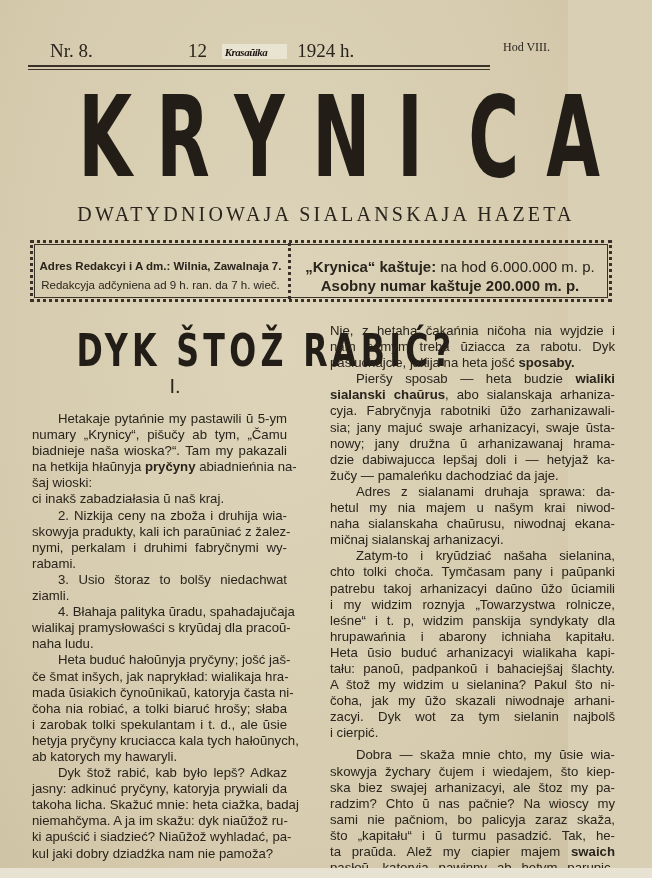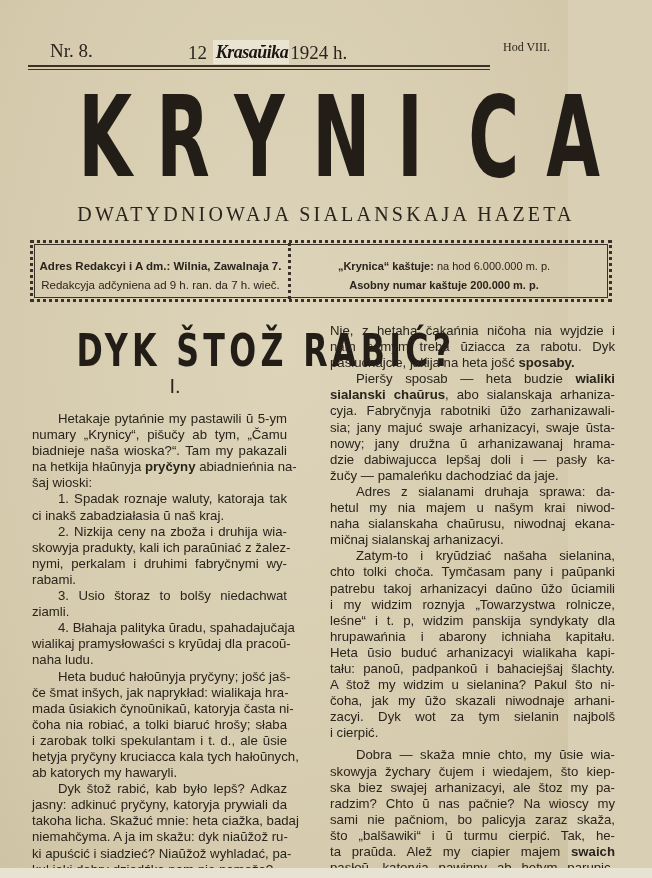--- a/index.html
+++ b/index.html
@@ -20,23 +20,23 @@
   }
   
   .header-row {
     position: absolute; left: 30px; top: 40px; width: 460px; height: 24px;
     font-family: "Liberation Serif", serif; font-size: 19px; color: #2a241c;
   }
   .issue-no { position: absolute; left: 20px; top: 0; }
   .date { position: absolute; left: 158px; top: 0; white-space: nowrap; }
   .date .day { }
   .date .month-stamp {
-    display: inline-block; background: #e9e4d2; padding: 2px 1px 1px 3px;
+    display: inline-block; background: #e9e4d2; padding: 2px 20px 1px 3px;
     font-family: "Liberation Serif", serif; font-style: italic; font-weight: bold;
-    font-size: 18px; color: #1a1612; letter-spacing: -0.5px; margin: 0 1px;
+    font-size: 11px; color: #1a1612; letter-spacing: -0.5px; margin: 0 10px;
     vertical-align: 1px;
   }
   .volume { position: absolute; left: 503px; top: 40px; font-family: "Liberation Serif", serif; font-size: 12px; text-align: center; }
   .rule-double {
     position: absolute; left: 28px; top: 65px; width: 460px; height: 0;
     border-top: 2px solid #3a3228; border-bottom: 1px solid #3a3228; padding-top: 2px;
     width: 462px;
   }
   
   .masthead {
@@ -61,21 +61,21 @@
     border: 3px dotted #3a3228; box-sizing: border-box;
   }
   .info-box::before {
     content: ""; position: absolute; left: 1px; right: 1px; top: 1px; bottom: 1px;
     border: 1px solid #3a3228;
   }
   .info-divider {
     position: absolute; left: 255px; top: 0; bottom: 0; width: 0; border-left: 3px dotted #3a3228;
   }
   .info-left { position: absolute; left: 0; top: 14px; width: 255px; text-align: center; font-size: 11.5px; }
-  .info-right { position: absolute; left: 252px; top: 14px; width: 318px; text-align: center; font-size: 11px; }
+  .info-right { position: absolute; left: 258px; top: 14px; width: 318px; text-align: center; font-size: 15px; }
   .info-line { line-height: 19px; white-space: nowrap; }
   .b { font-weight: bold; }
   
   .article-title {
     position: absolute; left: 40px; top: 323px; width: 260px; height: 55px;
     text-align: center; white-space: nowrap;
     font-family: "DejaVu Sans", sans-serif; font-weight: bold; font-size: 44px;
     line-height: 55px; color: #221d17; letter-spacing: 6px;
     transform: scaleX(0.72); transform-origin: center;
   }
@@ -135,21 +135,20 @@
 
   <div class="article-title">DYK ŠTOŽ RABIĆ?</div>
   <div class="section-num">I.</div>
 
   <div class="col col-left" id="colLeft">
       <span class="ln ind">Hetakaje pytańnie my pastawili ŭ 5-ym</span>
       <span class="ln">numary „Krynicy“, pišučy ab tym, „Čamu</span>
       <span class="ln">biadnieje naša wioska?“. Tam my pakazali</span>
       <span class="ln"><span>na hetkija hłaŭnyja </span><span class="b">pryčyny</span><span> abiadnieńnia na-</span></span>
       <span class="ln last">šaj wioski:</span>
-      <span class="ln ind">1. Spadak roznaje waluty, katoraja tak</span>
       <span class="ln last">ci inakš zabadziałasia ŭ naš kraj.</span>
       <span class="ln ind">2. Nizkija ceny na zboža i druhija wia-</span>
       <span class="ln">skowyja pradukty, kali ich paraŭniać z žalez-</span>
       <span class="ln">nymi, perkalam i druhimi fabryčnymi wy-</span>
       <span class="ln last">rabami.</span>
       <span class="ln ind">3. Usio štoraz to bolšy niedachwat</span>
       <span class="ln last">ziamli.</span>
       <span class="ln ind">4. Błahaja palityka ŭradu, spahadajučaja</span>
       <span class="ln">wialikaj pramysłowaści s kryŭdaj dla pracoŭ-</span>
       <span class="ln last">naha ludu.</span>
@@ -169,21 +168,21 @@
     </div>
   <div class="col col-right" id="colRight">
       <span class="ln">Nie, z hetaha čakańnia ničoha nia wyjdzie i</span>
       <span class="ln">nam samym treba ŭziacca za rabotu. Dyk</span>
       <span class="ln last"><span>pasłuchajcie, jakija na heta jošć </span><span class="b">sposaby.</span><span></span></span>
       <span class="ln ind"><span>Pieršy sposab — heta budzie </span><span class="b">wialiki</span><span></span></span>
       <span class="ln"><span></span><span class="b">sialanski chaŭrus</span><span>, abo sialanskaja arhaniza-</span></span>
       <span class="ln">cyja. Fabryčnyja rabotniki ŭžo zarhanizawali-</span>
       <span class="ln">sia; jany majuć swaje arhanizacyi, swaje ŭsta-</span>
       <span class="ln">nowy; jany družna ŭ arhanizawanaj hrama-</span>
-      <span class="ln">dzie dabiwajucca lepšaj doli i — pasły ka-</span>
+      <span class="ln">dzie dabiwajucca lepšaj doli i — hetyjaž ka-</span>
       <span class="ln last">žučy — pamaleńku dachodziać da jaje.</span>
       <span class="ln ind">Adres z sialanami druhaja sprawa: da-</span>
       <span class="ln">hetul my nia majem u našym krai niwod-</span>
       <span class="ln">naha sialanskaha chaŭrusu, niwodnaj ekana-</span>
       <span class="ln last">mičnaj sialanskaj arhanizacyi.</span>
       <span class="ln ind">Zatym-to i kryŭdziać našaha sielanina,</span>
       <span class="ln">chto tolki choča. Tymčasam pany i paŭpanki</span>
       <span class="ln">patrebu takoj arhanizacyi daŭno ŭžo ŭciamili</span>
       <span class="ln">i my widzim roznyja „Towarzystwa rolnicze,</span>
       <span class="ln">leśne“ i t. p, widzim panskija syndykaty dla</span>
@@ -193,20 +192,20 @@
       <span class="ln">A štož my widzim u sielanina? Pakul što ni-</span>
       <span class="ln">čoha, jak my ŭžo skazali niwodnaje arhani-</span>
       <span class="ln">zacyi. Dyk wot za tym sielanin najbolš</span>
       <span class="ln last">i cierpić.</span>
       <div class="gap"></div>
       <span class="ln ind">Dobra — skaža mnie chto, my ŭsie wia-</span>
       <span class="ln">skowyja žychary čujem i wiedajem, što kiep-</span>
       <span class="ln">ska biez swajej arhanizacyi, ale štoz my pa-</span>
       <span class="ln">radzim? Chto ŭ nas pačnie? Na wioscy my</span>
       <span class="ln">sami nie pačniom, bo palicyja zaraz skaža,</span>
-      <span class="ln">što „balšawiki“ i ŭ turmu cierpić. Tak, he-</span>
+      <span class="ln">što „kapitału“ i ŭ turmu pasadzić. Tak, he-</span>
       <span class="ln"><span>ta praŭda. Alež my ciapier majem </span><span class="b">swaich</span><span></span></span>
       <span class="ln">pasłoŭ, katoryja pawinny ab hetym parupic-</span>
       <span class="ln"><span>ca, hetyjaž pasły nia čužyja, a našyja, </span><span class="b">sialan-</span><span></span></span>
     </div>
 
   <div class="bottom-edge"></div>
 </div>
 
 </body></html>

